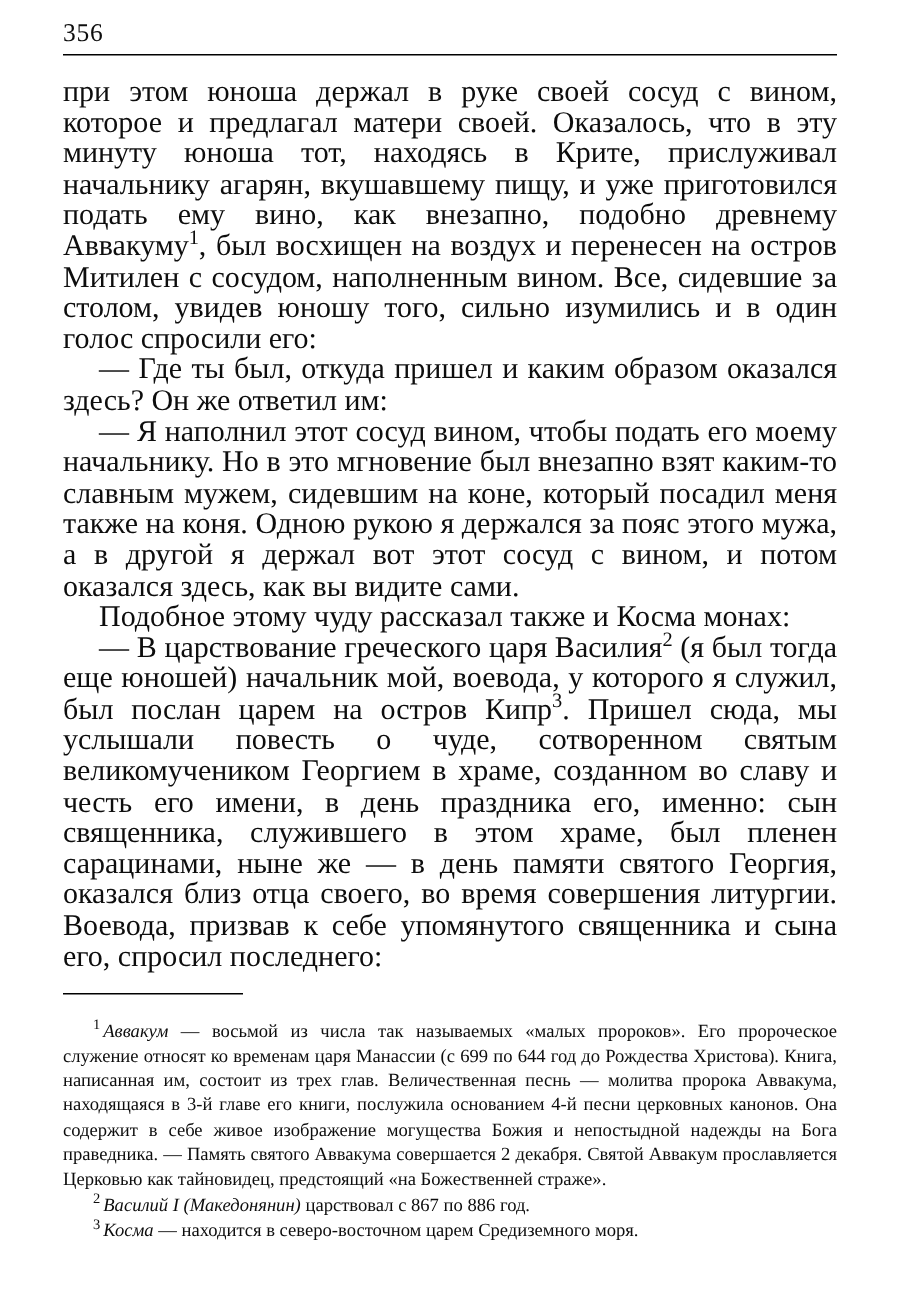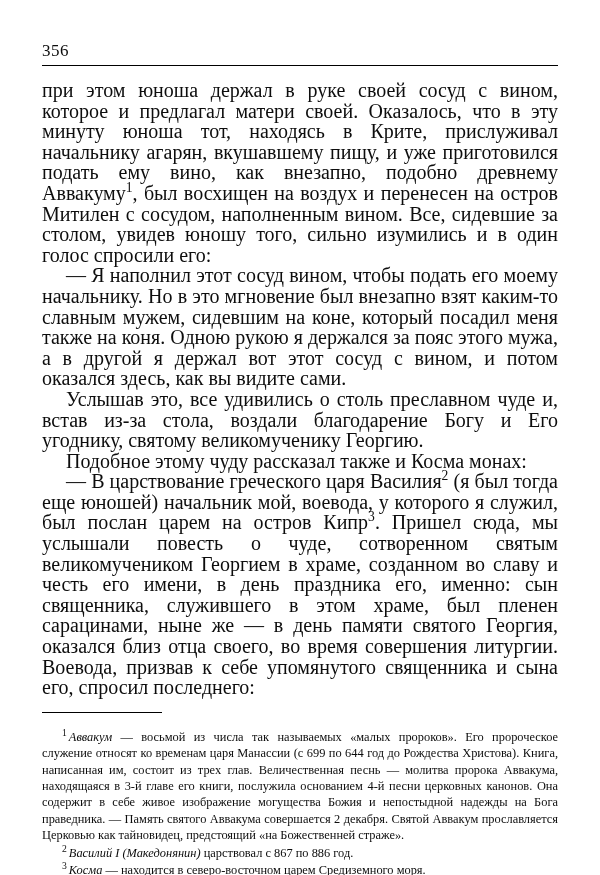--- a/index.html
+++ b/index.html
@@ -12,21 +12,21 @@
     height: 875px;
     font-family: "Liberation Serif", "DejaVu Serif", serif;
     color: #0d0d0d;
     overflow: hidden;
   }
   .page {
     position: relative;
     width: 600px;
     height: 875px;
     box-sizing: border-box;
-    padding: 41px 42px 18px 42px;
+    padding: 12px 42px 18px 42px;
   }
   .header {
     display: flex;
     align-items: baseline;
     font-size: 15.5px;
     margin: 0 0 4px 0;
   }
   .page-number {
     font-size: 17px;
     letter-spacing: 0.5px;
@@ -94,24 +94,24 @@
 
   <div class="header">
     <span class="page-number">356</span>
   </div>
   <hr class="header-rule">
 
   <div class="body-text">
 
     <p class="noindent"><span>при этом юноша держал в руке своей сосуд с вином, которое и предлагал матери своей. Оказалось, что в эту минуту юноша тот, находясь в Крите, прислуживал начальнику агарян, вкушавшему пищу, и уже приготовился подать ему вино, как внезапно, подобно древнему Аввакуму</span><sup class="fn-ref">1</sup><span>, был восхищен на воздух и перенесен на остров Митилен с сосудом, наполненным вином. Все, сидевшие за столом, увидев юношу того, сильно изумились и в один голос спросили его:</span></p>
 
+    <p>— Где ты был, откуда пришел и каким образом оказался здесь? Он же ответил им:</p>
 
     <p>— Я наполнил этот сосуд вином, чтобы подать его моему начальнику. Но в это мгновение был внезапно взят каким-то славным мужем, сидевшим на коне, который посадил меня также на коня. Одною рукою я держался за пояс этого мужа, а в другой я держал вот этот сосуд с вином, и потом оказался здесь, как вы видите сами.</p>
 
-    <p>Услышав это, все удивились о столь преславном чуде и, встав из-за стола, воздали благодарение Богу и Его угоднику, святому великомученику Георгию.</p>
 
     <p>Подобное этому чуду рассказал также и Косма монах:</p>
 
     <p><span>— В царствование греческого царя Василия</span><sup class="fn-ref">2</sup><span> (я был тогда еще юношей) начальник мой, воевода, у которого я служил, был послан царем на остров Кипр</span><sup class="fn-ref">3</sup><span>. Пришел сюда, мы услышали повесть о чуде, сотворенном святым великомучеником Георгием в храме, созданном во славу и честь его имени, в день праздника его, именно: сын священника, служившего в этом храме, был пленен сарацинами, ныне же — в день памяти святого Георгия, оказался близ отца своего, во время совершения литургии. Воевода, призвав к себе упомянутого священника и сына его, спросил последнего:</span></p>
 
 
   </div>
 
   <hr class="footnote-sep">
 

